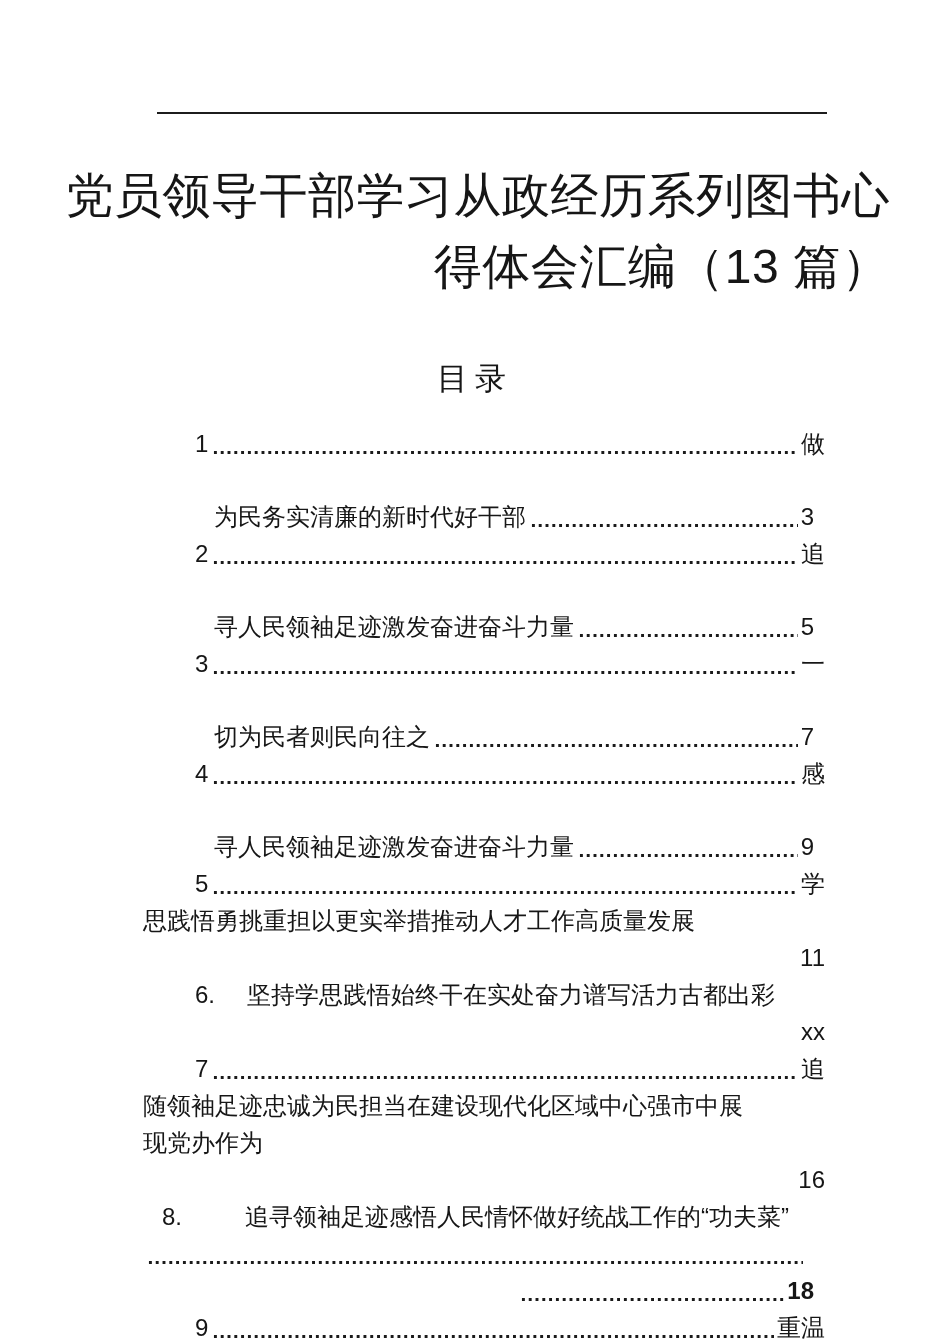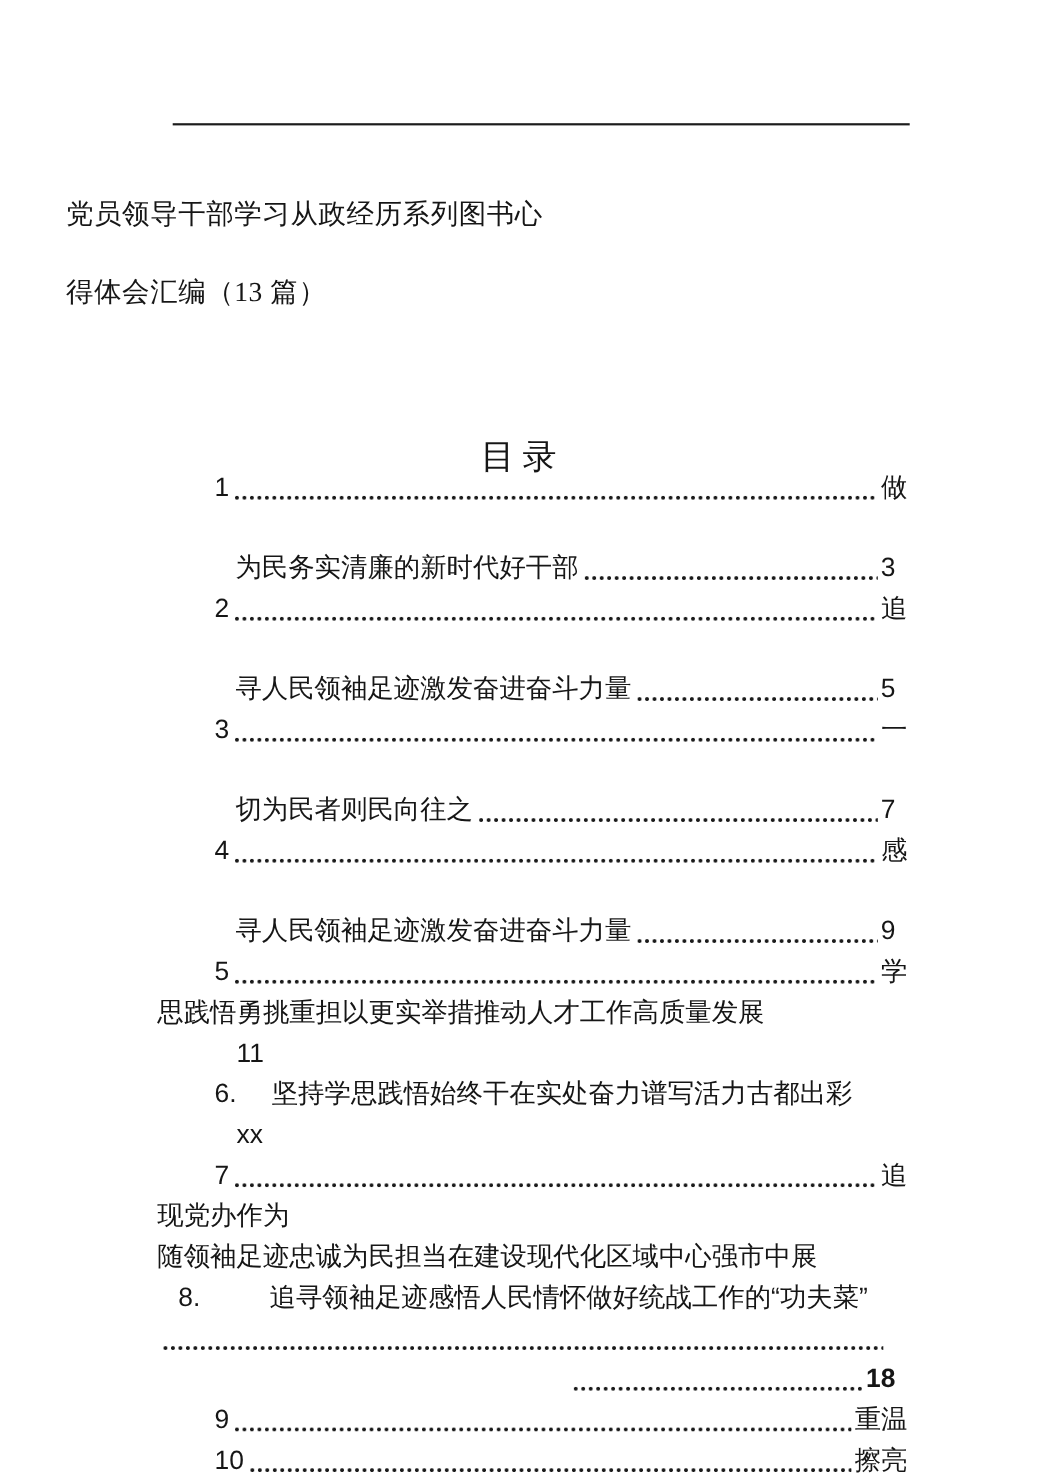--- a/index.html
+++ b/index.html
@@ -22,58 +22,57 @@
     top: 112px;
     width: 670px;
     height: 0;
     border-top: 2px solid #1c1c1c;
   }
   .doc-title {
     position: absolute;
     left: 60px;
     right: 60px;
     top: 160px;
-    text-align: left;
-    font-family: Liberation Serif, serif;
-    font-size: 25px;
+    text-align: right;
+    font-family: Liberation Sans, sans-serif;
+    font-size: 48px;
     font-weight: 400;
     line-height: 71px;
     letter-spacing: 0.5px;
     white-space: nowrap;
   }
   .toc-heading {
     position: absolute;
     left: 0;
     right: 0;
     top: 359px;
     text-align: center;
     font-family: "Liberation Serif", "DejaVu Serif", serif;
     font-size: 31px;
     font-weight: 400;
     line-height: 40px;
     letter-spacing: 7px;
-    margin-top: 36px;
   }
   .toc {
     position: absolute;
     left: 143px;
     top: 425px;
     width: 682px;
     font-size: 24px;
   }
   .row {
     display: flex;
     align-items: baseline;
     height: 37px;
     line-height: 37px;
     white-space: nowrap;
   }
   .ind-num   { padding-left: 52px; }   
   .ind-cont  { padding-left: 71px; margin-top: 36px; }   
-  .ind-2     { padding-left: 72px; }   
+  .ind-2     { padding-left: 72px; justify-content: flex-end; }   
   .ind-8     { padding-left: 19px; }   
   .ind-right { padding-left: 373px; font-weight: bold; }  
   .num { flex: 0 0 auto; }
   .num.w6 { width: 52px; }             
   .num.w8 { width: 83px; }             
   .txt { flex: 0 0 auto; }
   .leader {
     flex: 1 1 auto;
     align-self: stretch;
     margin: 0 3px 0 3px;
@@ -177,27 +176,30 @@
     </div>
 
 
     <div class="row ind-num">
       <span class="num">7</span>
       <span class="leader"></span>
       <span class="trail">追</span>
     </div>
 
     <div class="row">
+      <span class="txt">随领袖足迹忠诚为民担当在建设现代化区域中心强市中展</span>
+    </div>
+
+    <div class="row">
       <span class="txt">现党办作为</span>
     </div>
 
-    <div class="row">
-      <span class="txt">随领袖足迹忠诚为民担当在建设现代化区域中心强市中展</span>
-    </div>
-
+    <div class="row ind-2">
+      <span class="txt">16</span>
+    </div>
 
     <div class="row ind-8">
       <span class="num w8">8.</span>
       <span class="txt">追寻领袖足迹感悟人民情怀做好统战工作的“功夫菜”</span>
     </div>
 
     <div class="row">
       <span class="leader full"></span>
     </div>
 

